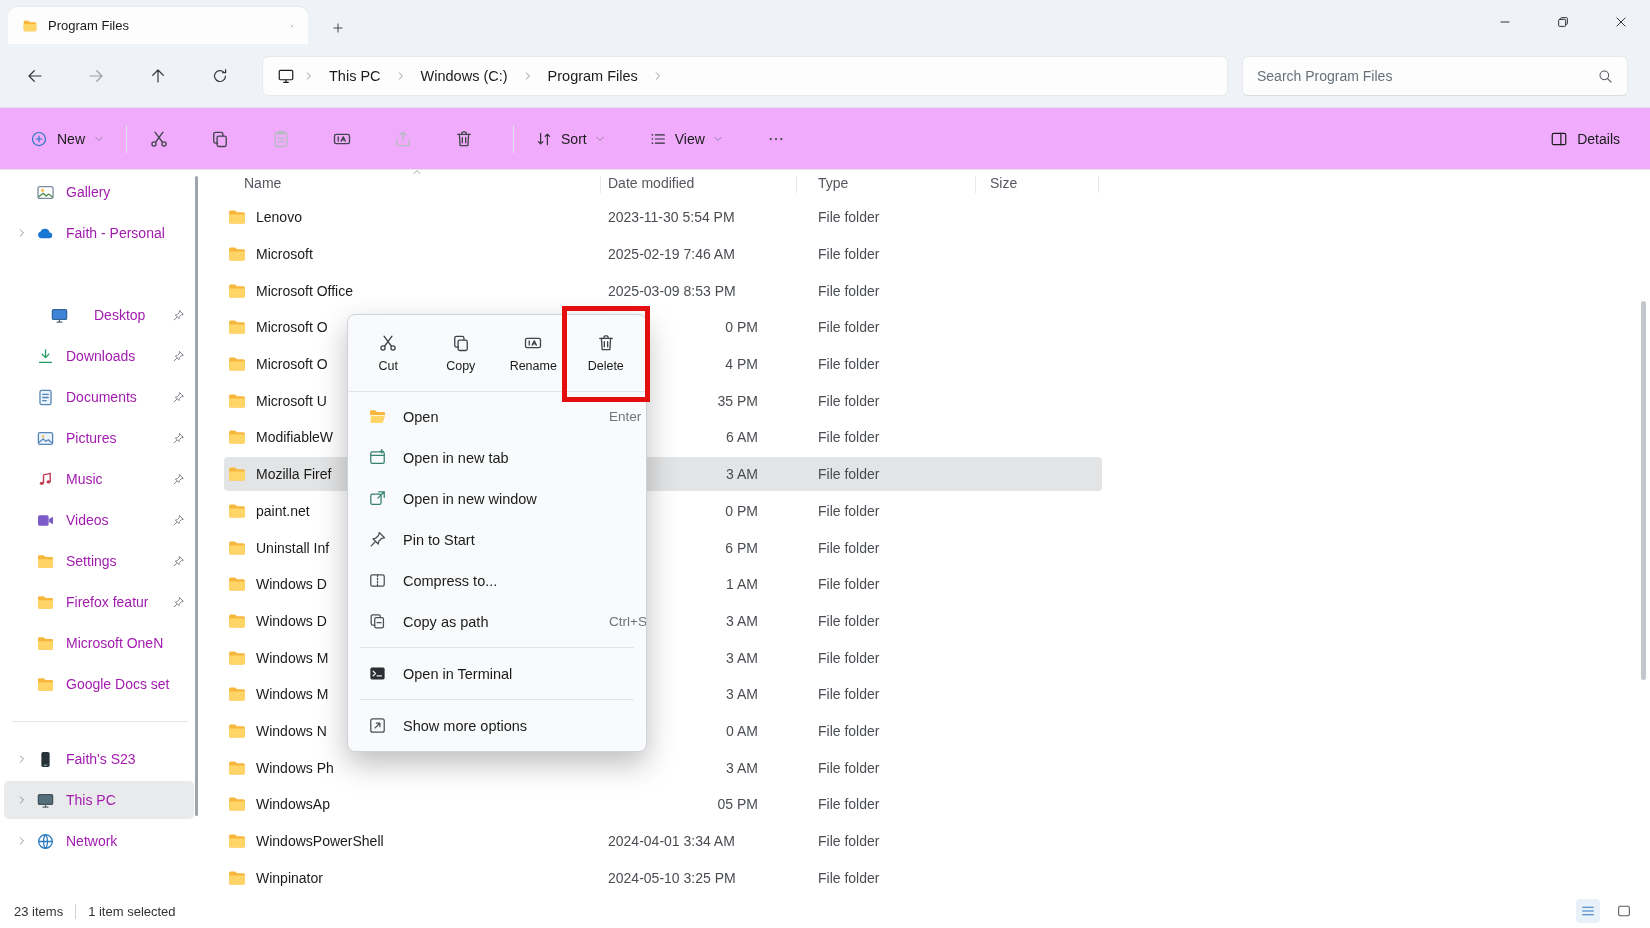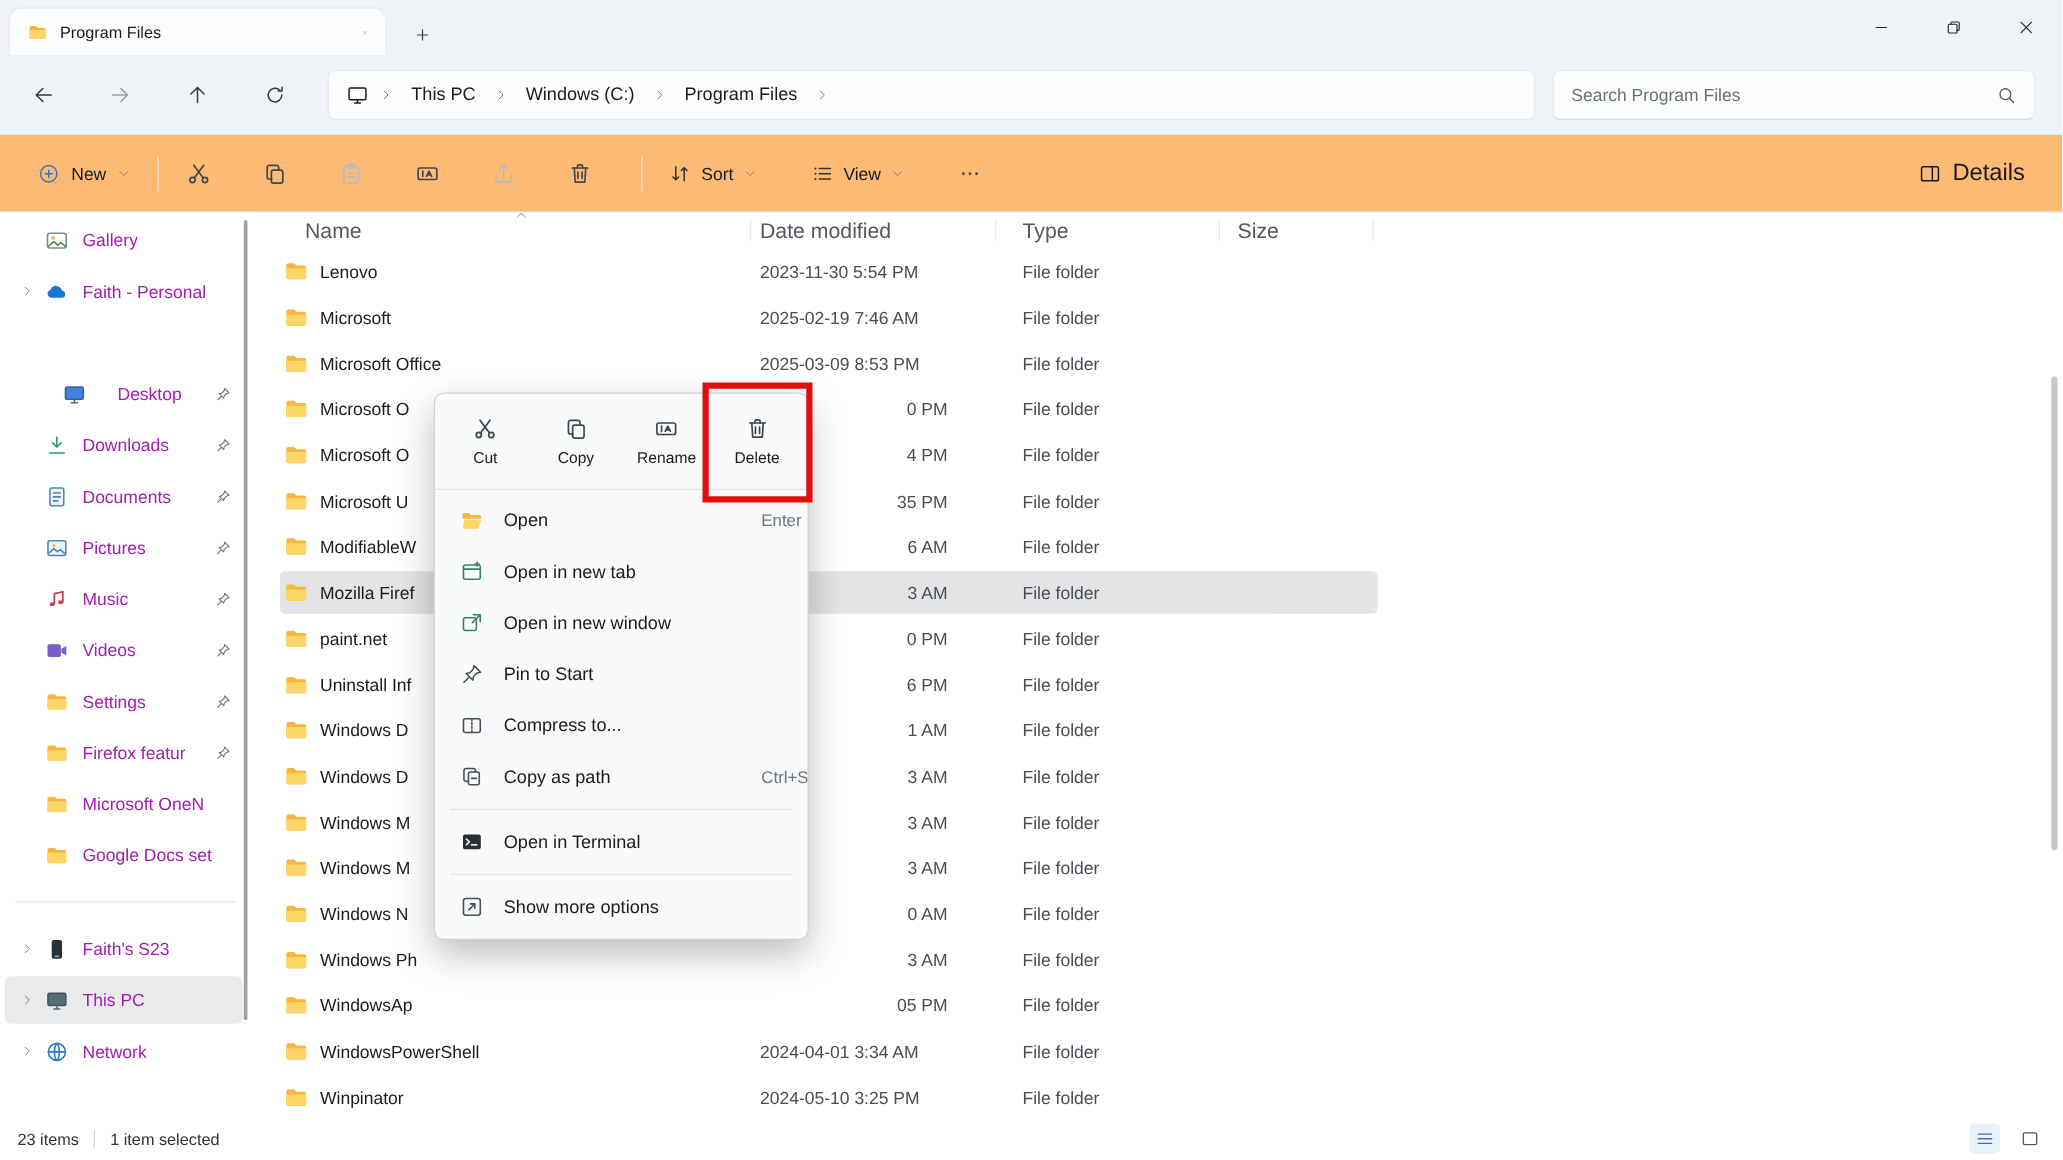--- a/index.html
+++ b/index.html
@@ -26,52 +26,52 @@
   .nav-btn.dim { color:#9aa0a6; }
   .addressbar { position:absolute; left:262px; top:12px; width:966px; height:40px; background:#fdfdfe; border:1px solid #e7e9ec;
                 border-radius:6px; display:flex; align-items:center; gap:9px; padding:0 14px; font-size:14.5px; color:#1b1b1b; }
   .crumb { padding:3px 6px; border-radius:4px; white-space:nowrap; }
   .crumb-sep { color:#5f6368; }
   .searchbox { position:absolute; left:1242px; top:12px; width:386px; height:40px; background:#fdfdfe; border:1px solid #e7e9ec;
                border-bottom:1px solid #d8dbdf; border-radius:6px; display:flex; align-items:center; padding:0 14px; color:#68707a; font-size:14px; }
   .searchbox .ic { margin-left:auto; color:#555a61; }
 
   
-  .commandbar { position:absolute; left:0; top:108px; right:0; height:62px; background:#fdba74; border-bottom:1px solid #e4e6ea;
+  .commandbar { position:absolute; left:0; top:108px; right:0; height:62px; background:#f0abfc; border-bottom:1px solid #e4e6ea;
                 display:flex; align-items:center; padding:0 18px; }
   .cmd-new { display:flex; align-items:center; gap:9px; padding:7px 12px; border-radius:5px; color:#1b1b1b; }
   .cmd-new .plus { color:#2e77c0; }
   .cmd-sep { width:1px; height:28px; background:#e1e3e7; margin:0 10px; }
   .cmd-icon-btn { width:44px; height:40px; display:flex; align-items:center; justify-content:center; color:#41464c; border-radius:5px; margin-right:17px; }
   .cmd-icon-btn.dim { color:#b6bbc2; }
   .cmd-drop { display:flex; align-items:center; gap:8px; padding:8px 11px; color:#2f3337; border-radius:5px; margin-right:22px; }
   .cmd-drop .lbl { font-size:14px; color:#1b1b1b; }
   .cmd-more { width:40px; height:38px; display:flex; align-items:center; justify-content:center; color:#41464c; border-radius:5px; }
   .cmd-details { margin-left:auto; display:flex; align-items:center; gap:9px; padding:8px 12px; color:#3a4racist047; border-radius:5px; }
-  .cmd-details .lbl { font-size:19px; color:#1b1b1b; }
+  .cmd-details .lbl { font-size:14px; color:#1b1b1b; }
   .chev { color:#6a6f75; }
 
   
   .main { position:absolute; left:0; top:170px; right:0; bottom:34px; background:#fff; }
 
   
   .sidebar { position:absolute; left:0; top:0; width:200px; bottom:0; background:#fff; }
   .sb-item { height:38px; margin:3px 6px 0 4px; border-radius:5px; display:flex; align-items:center; padding-left:6px; }
   .sb-item.gap { margin-top:44px;gap:14px; }
   .sb-item.selected { background:#e9eaeb; }
   .sb-chevron { width:24px; display:inline-flex; justify-content:center; color:#5f6368; }
   .sb-icon { margin-left:2px; }
   .sb-label { margin-left:11px; font-size:14px; color:#a21caf; white-space:nowrap; overflow:hidden; }
   .sb-pin { margin-left:auto; margin-right:9px; color:#6b7077; }
   .sb-divider { height:1px; background:#e4e5e7; margin:18px 12px; }
   .sb-scroll { position:absolute; right:2px; top:6px; width:3px; height:640px; background:#9fa4a9; border-radius:2px; }
 
   
   .filearea { position:absolute; left:200px; top:0; right:0; bottom:0; }
-  .fl-header { position:absolute; left:0; top:0; right:0; height:29px; font-size:17px; color:#54585e; }
+  .fl-header { position:absolute; left:0; top:0; right:0; height:29px; font-size:14px; color:#54585e; }
   .fl-header .h { position:absolute; top:5px; white-space:nowrap; }
   .h-name{left:44px} .h-date{left:408px} .h-type{left:618px} .h-size{left:790px}
   .h-caret { position:absolute; left:212px; top:-3px; color:#72777d; }
   .h-sep { position:absolute; top:6px; width:1px; height:17px; background:#e7e8ea; }
   .rows { position:absolute; left:0; top:29px; right:0; }
   .frow { height:36.7px; position:relative; }
   .frow > * { position:absolute; top:50%; transform:translateY(-50%); z-index:1; white-space:nowrap; }
   .frow.selected::before { content:""; position:absolute; left:24px; top:1.5px; bottom:1.5px; width:878px; background:#e3e4e5; border-radius:4px; }
   .f-icon { left:27px; }
   .f-name { left:56px; color:#1b1b1b; }

